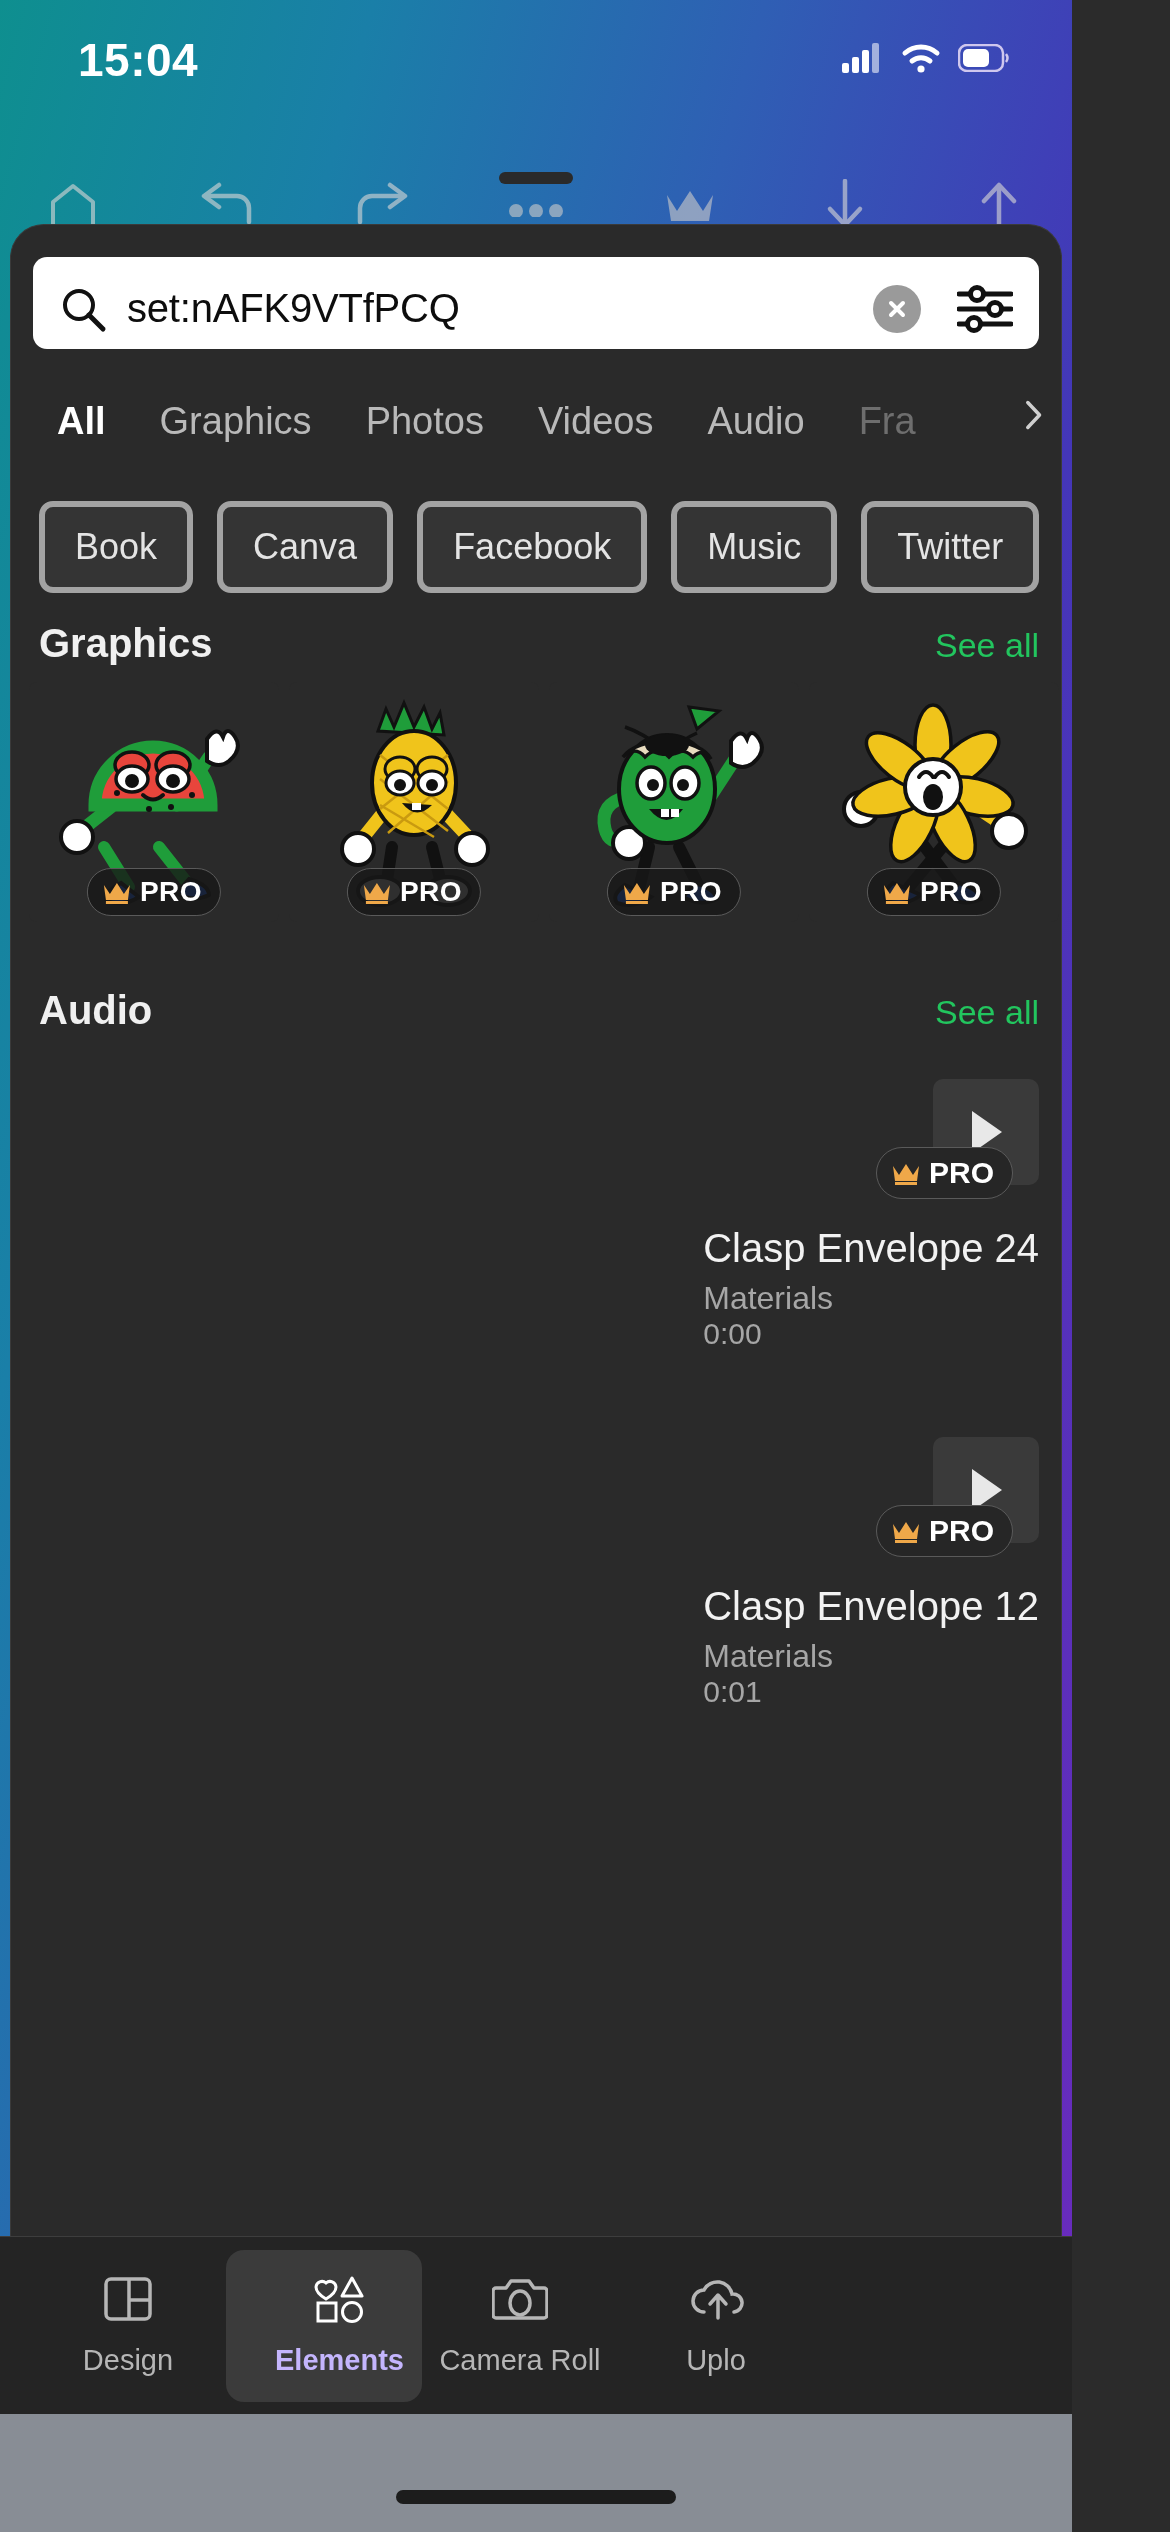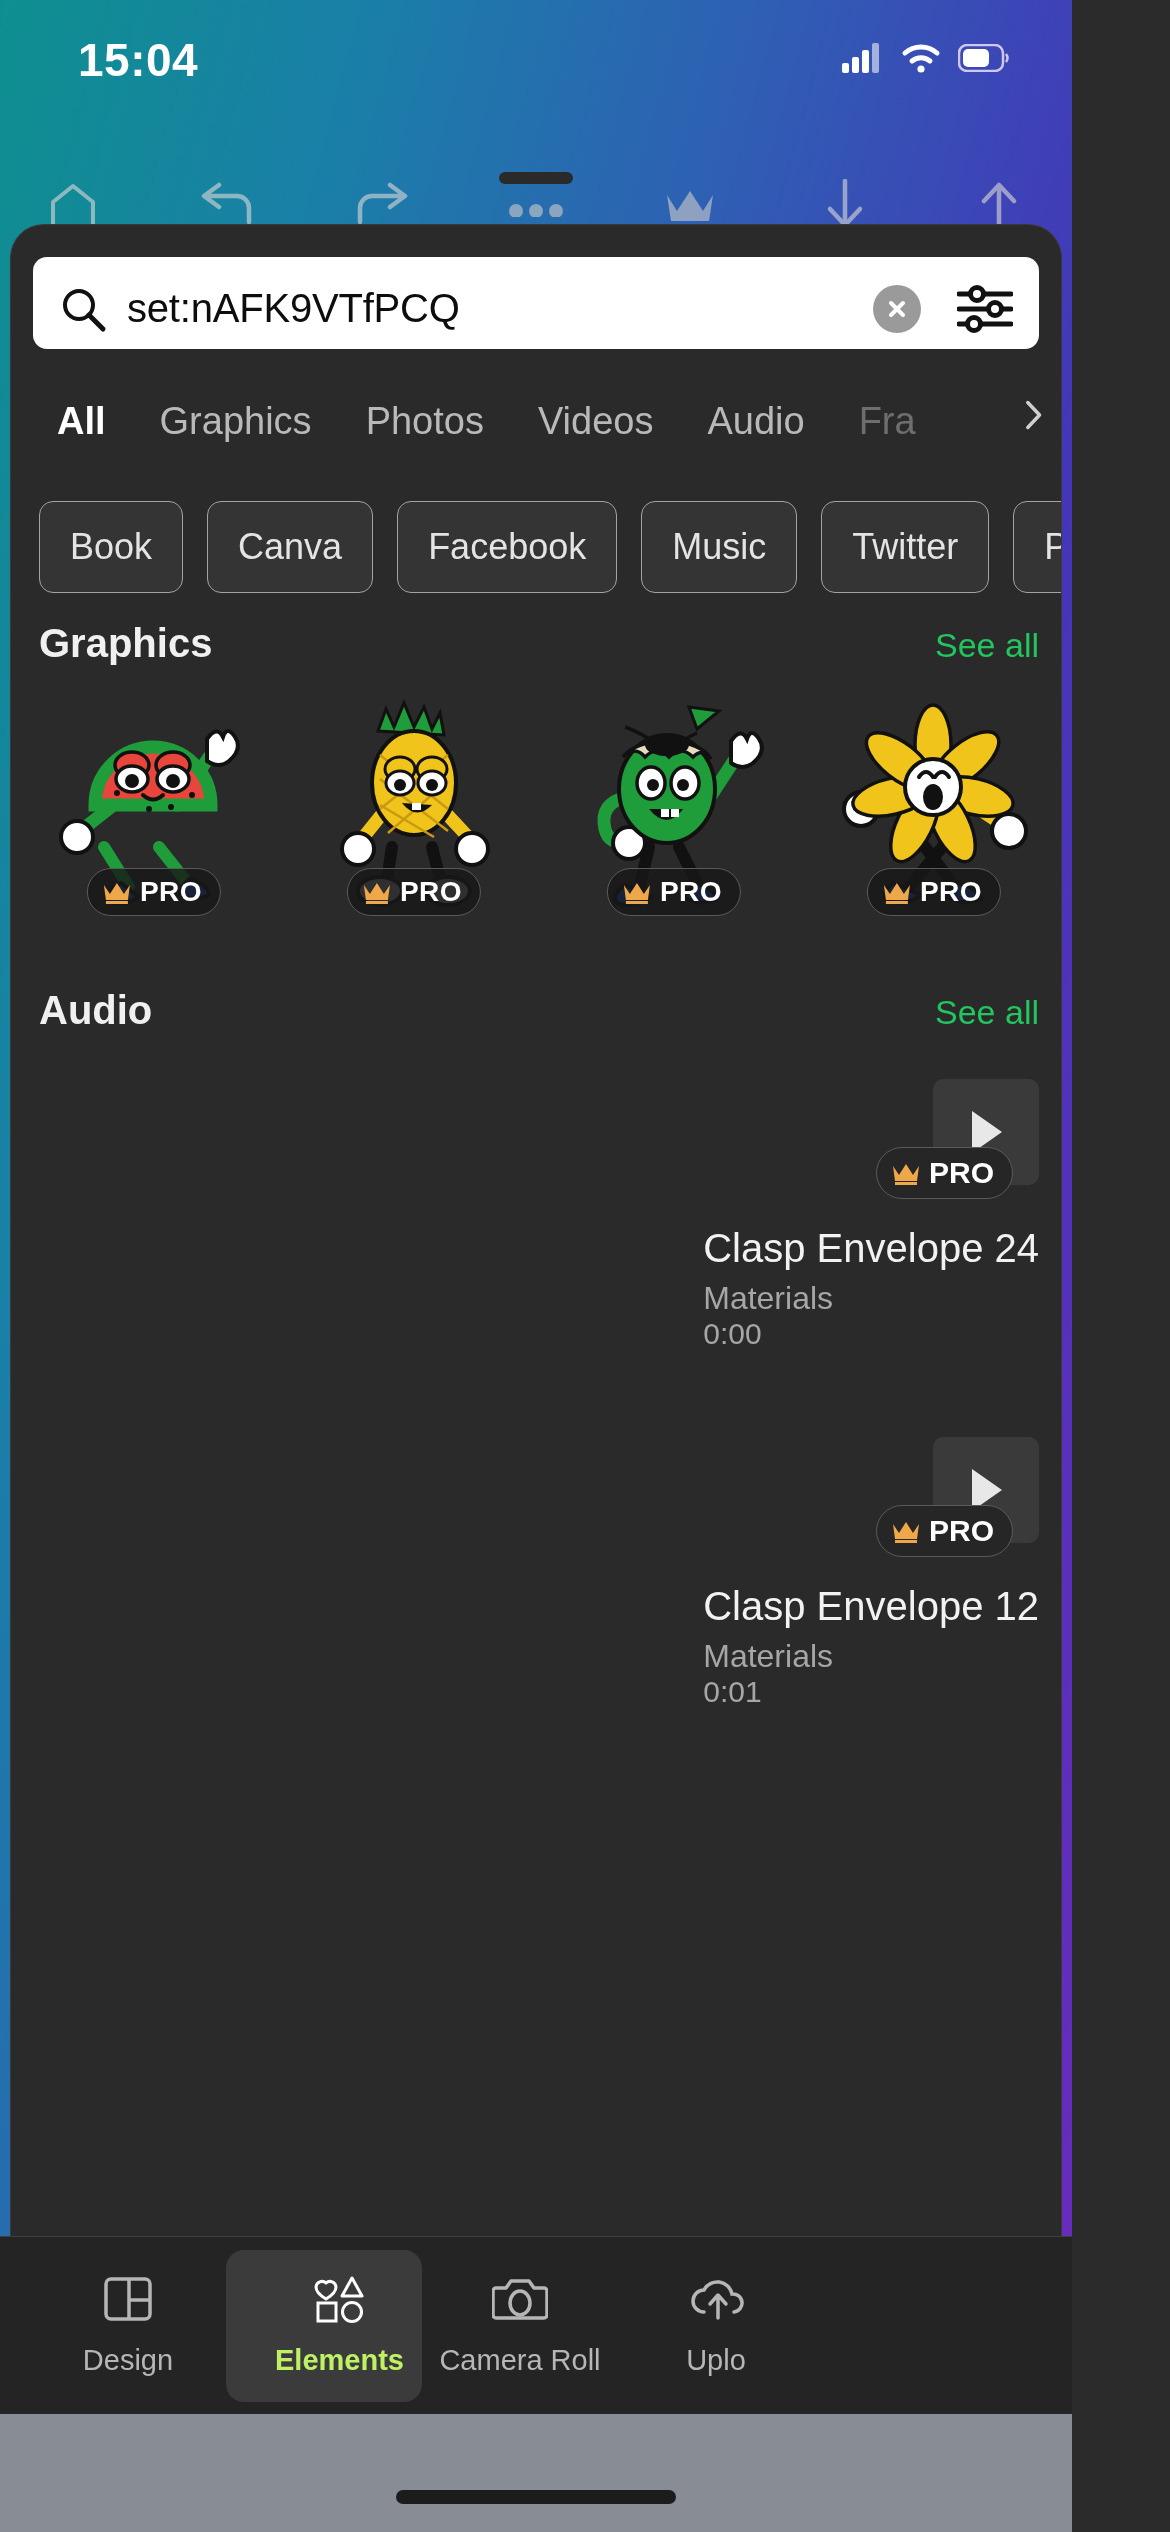--- a/index.html
+++ b/index.html
@@ -169,21 +169,21 @@
     display: flex;
     gap: 24px;
     padding: 36px 0 0 28px;
     overflow: hidden;
     height: 130px;
   }
   .chip {
     flex: 0 0 auto;
     height: 92px;
     padding: 0 30px;
-    border: 1px solid #a3a3a3;
+    border: 6px solid #a3a3a3;
     border-radius: 14px;
     background: #343434;
     color: #e4e4e4;
     font-size: 36px;
     display: flex;
     align-items: center;
     justify-content: center;
     white-space: nowrap;
     cursor: pointer;
   }
@@ -320,21 +320,21 @@
     height: 152px;
     border-radius: 18px;
     display: flex;
     flex-direction: column;
     align-items: center;
     justify-content: center;
     gap: 16px;
     color: #b6b6b6;
     cursor: pointer;
   }
-  .nav-item.active { background: #3b3b3b; color: #bef264; padding-left: 31px; }
+  .nav-item.active { background: #3b3b3b; color: #c4b5fd; padding-left: 31px; }
   .nav-label { font-size: 29px; white-space: nowrap; }
   .nav-item.active .nav-label { font-weight: 700; }
 
   
   .home-area {
     position: absolute;
     left: 0; right: 0; bottom: 0;
     height: 118px;
     background: #888d95;
   }

